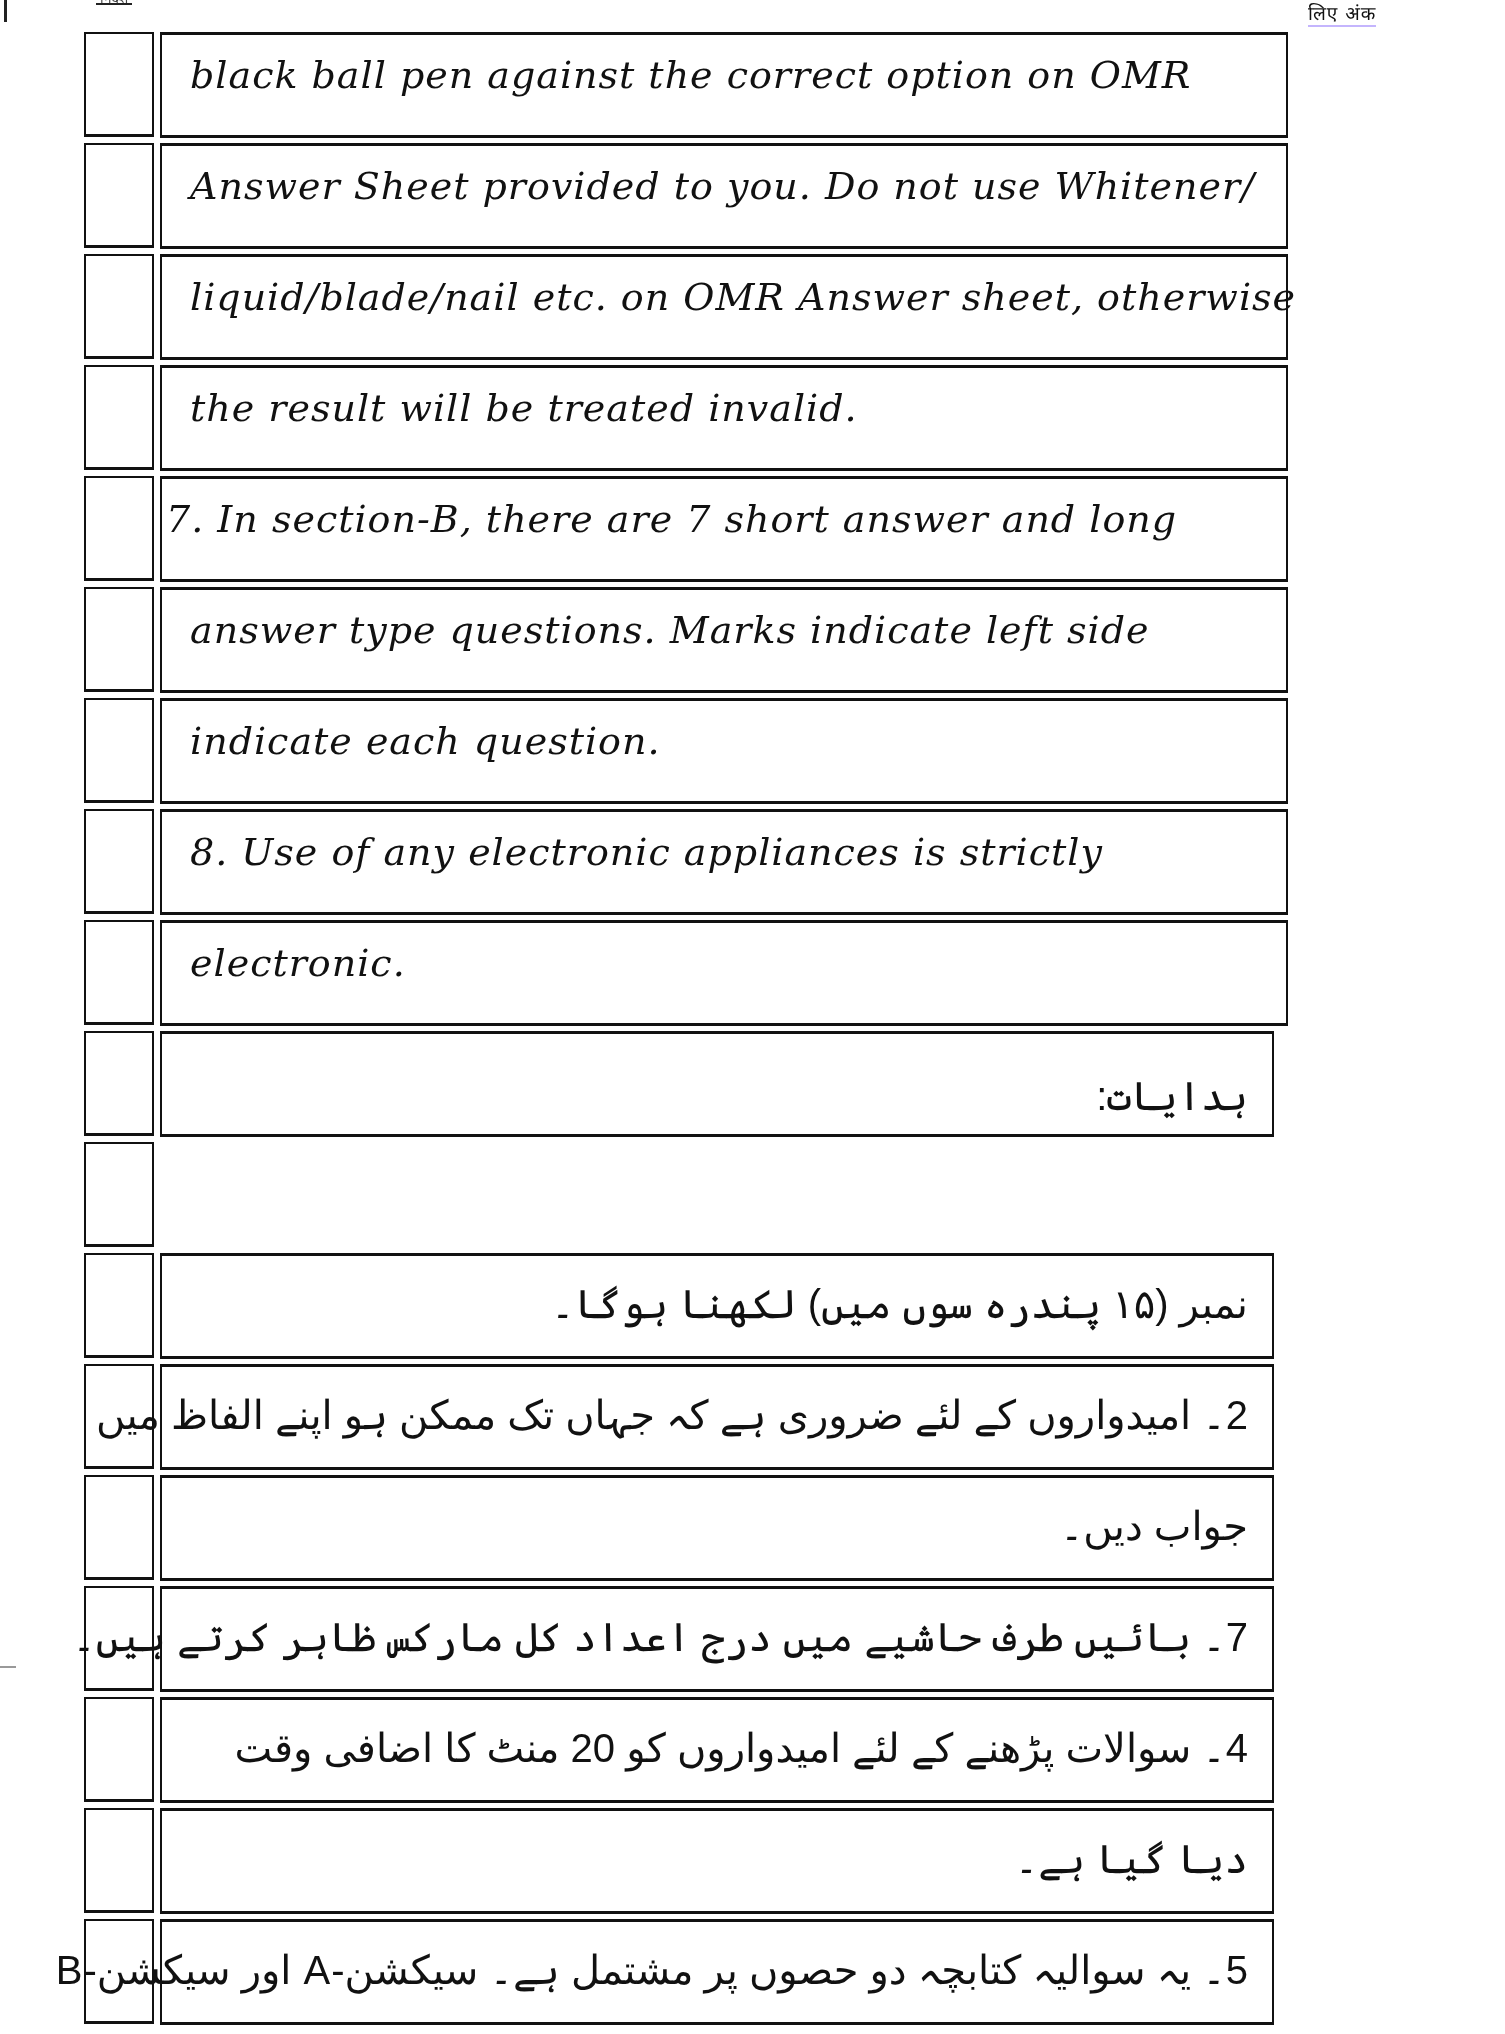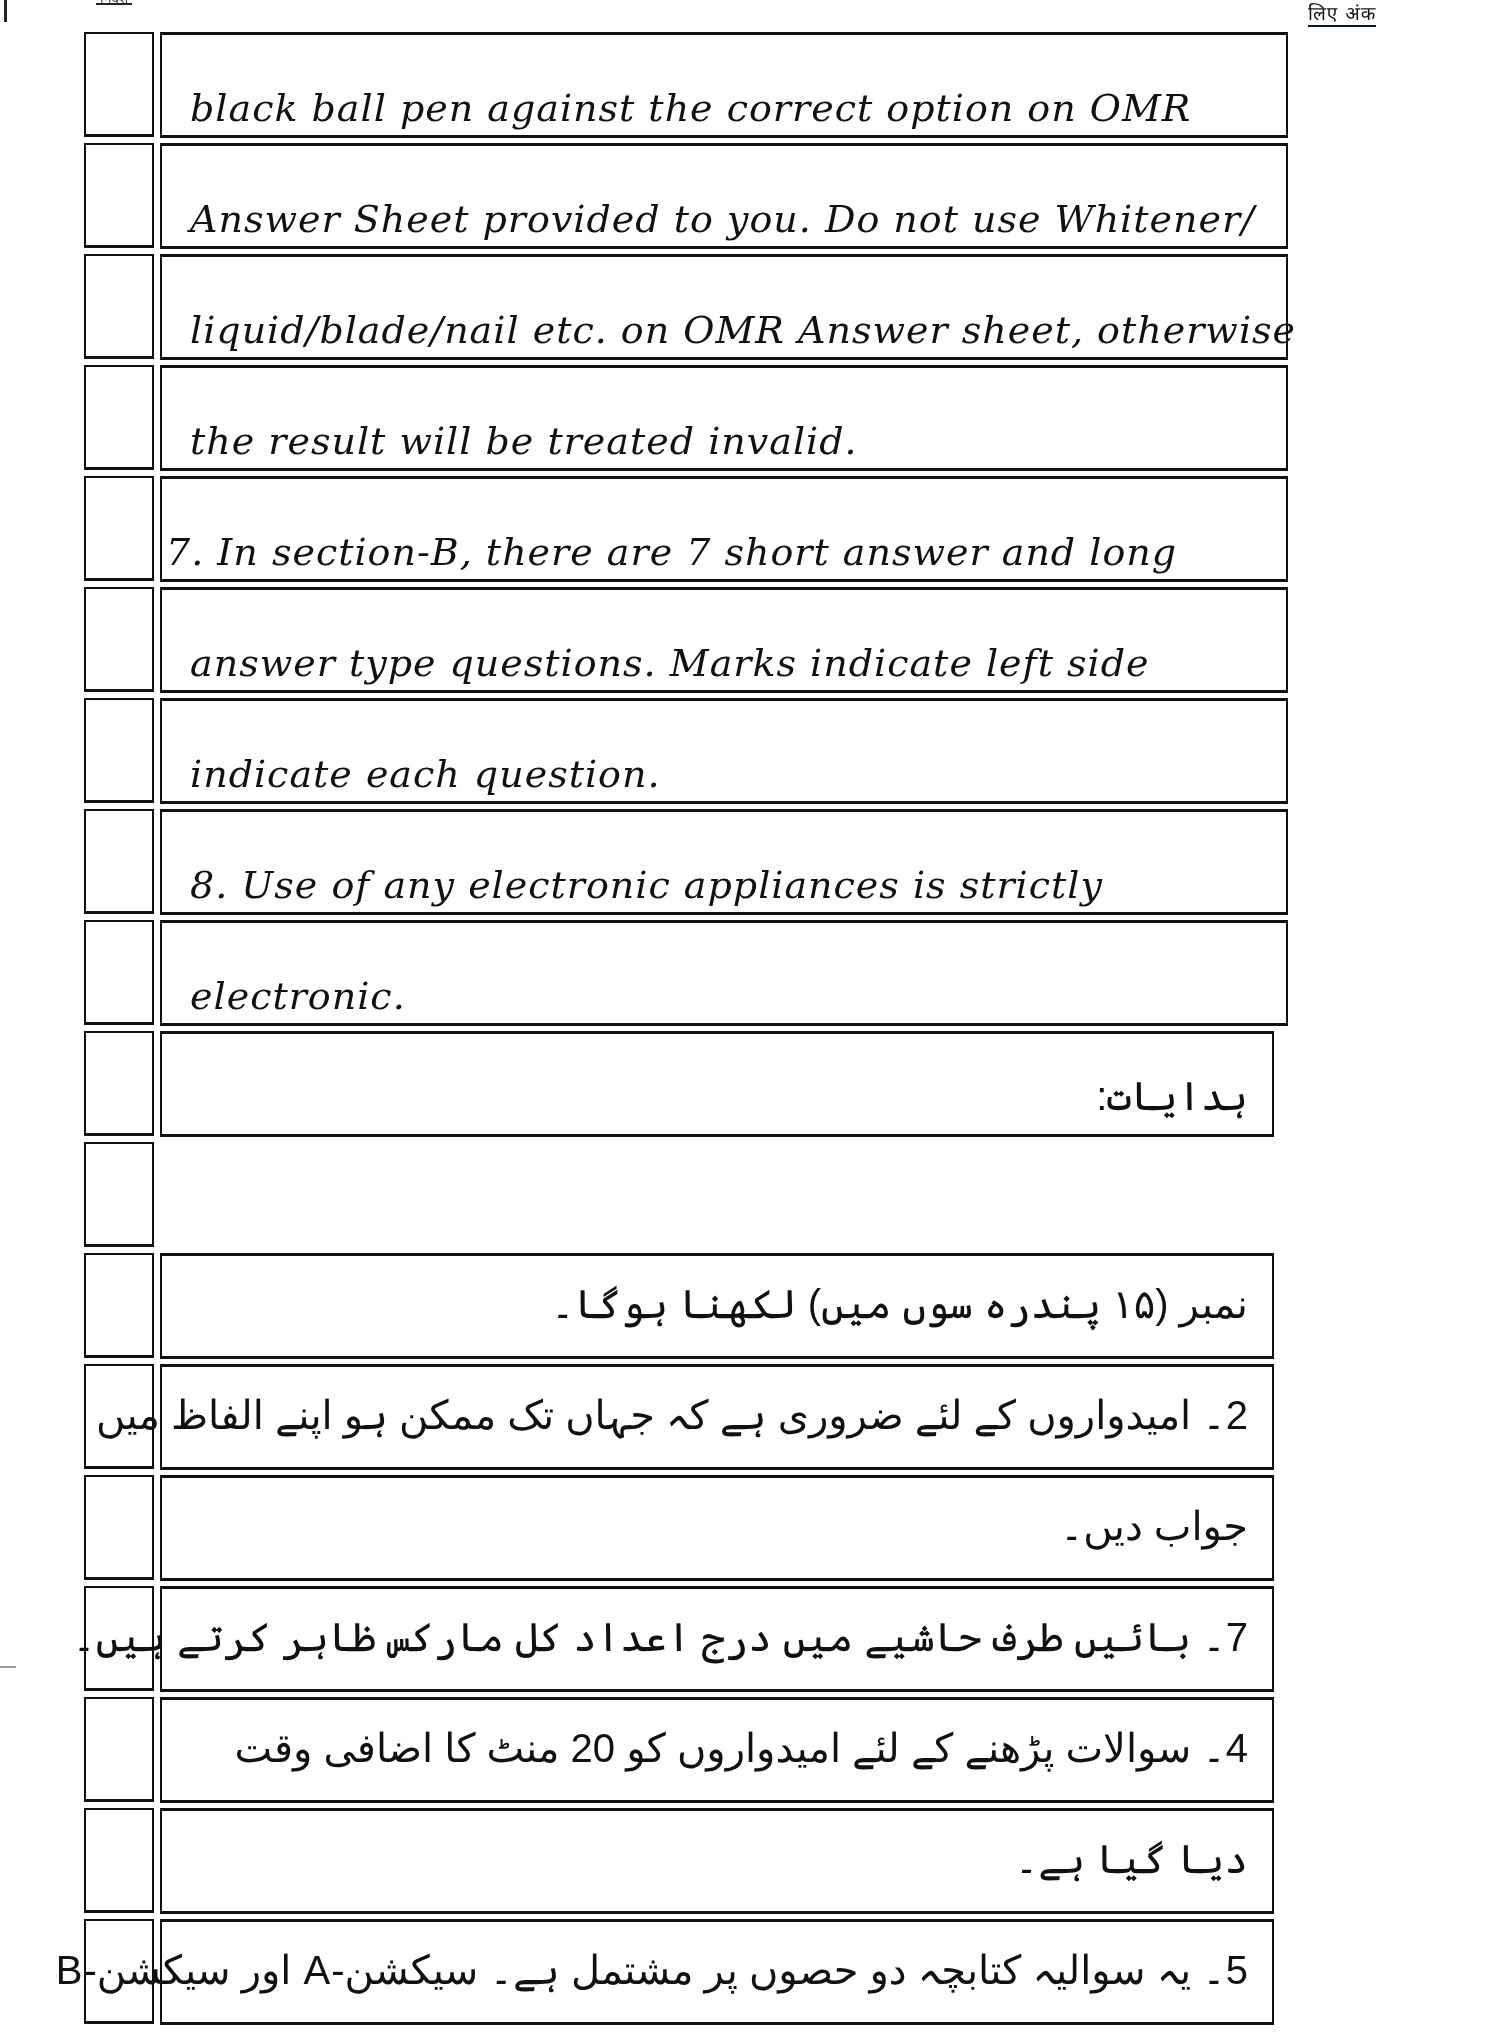--- a/index.html
+++ b/index.html
@@ -28,21 +28,21 @@
       overflow: hidden;
       height: 10px;
     }
     .header-right {
       position: absolute;
       left: 1308px;
       top: 2px;
       font-family: "DejaVu Sans", sans-serif;
       font-size: 19px;
       color: #111;
-      border-bottom: 2px solid #0f172a;
+      border-bottom: 2px solid #c4b5fd;
       line-height: 22px;
       padding-bottom: 1px;
       letter-spacing: 1px;
     }
     .edge-tick {
       position: absolute;
       left: 4px;
       top: 0;
       width: 3px;
       height: 22px;
@@ -91,21 +91,20 @@
       line-height: 52px;
       white-space: nowrap;
       font-style: italic;
       letter-spacing: 1px;
     }
     .ltr .line-text {
       left: 28px;
       direction: ltr;
       text-align: left;
       font-family: "DejaVu Serif", serif;
-      margin-top: 33px;
     }
     .rtl .line-text {
       right: 24px;
       direction: rtl;
       text-align: right;
       font-family: Liberation Sans, sans-serif;
       font-style: normal;
       font-size: 40px;
       top: 22px;
     }

